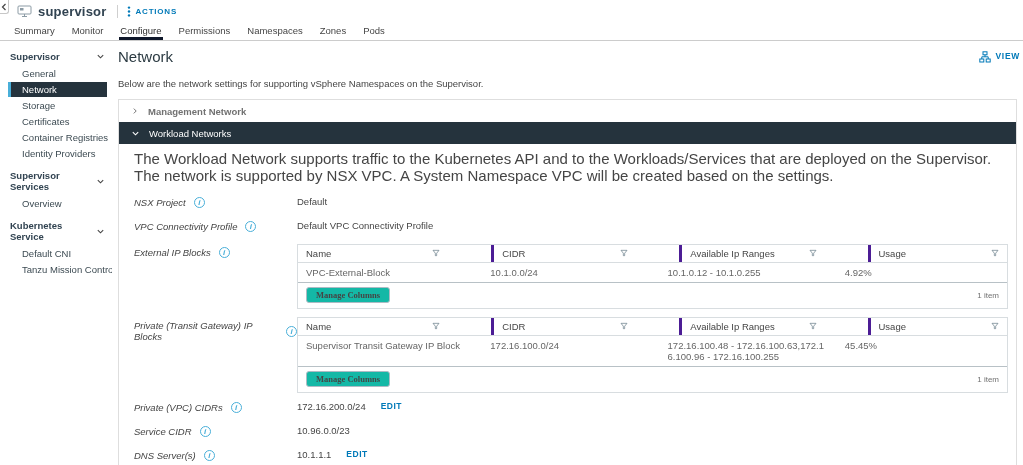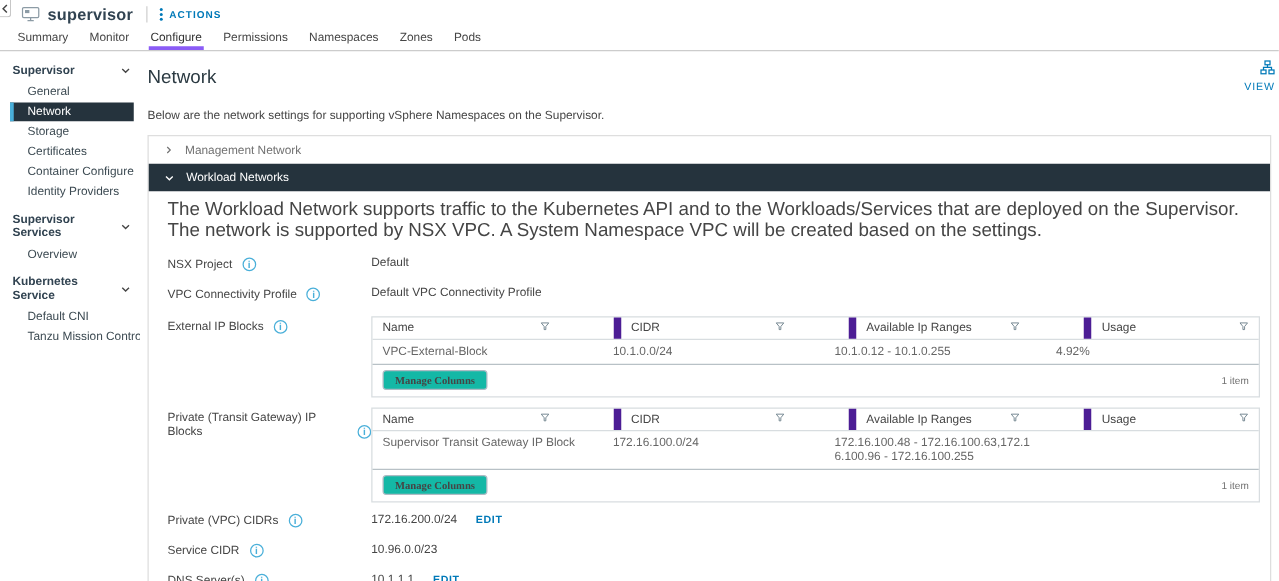--- a/index.html
+++ b/index.html
@@ -14,64 +14,64 @@
   .product { display:flex; align-items:center; gap:6px; margin-left:8px; }
   .product-title { font-size:13px; font-weight:700; color:#314351; letter-spacing:.2px; }
   .topbar-sep { width:1px; height:13px; background:#cfcfcf; margin:0 9px 0 11px; }
   .actions { display:flex; align-items:center; gap:4px; cursor:pointer; }
   .actions-label { font-size:8px; font-weight:700; letter-spacing:.8px; color:#0079B8; }
 
   
   .tabbar { position:absolute; left:0; top:22px; right:0; height:19px;
     border-bottom:1px solid #cccccc; display:flex; align-items:flex-end; padding-left:13px; }
   .tab { font-size:9.5px; color:#454545; margin-right:15px; padding:2px 1px 4px; cursor:pointer; }
-  .tab.active { border-bottom:3px solid #8b5cf6; padding-bottom:1px; color:#313131; }
+  .tab.active { border-bottom:3px solid #0f172a; padding-bottom:1px; color:#313131; }
 
   
   .sidebar { position:absolute; left:0; top:42px; bottom:0; width:112px; padding:5px 5px 0 8px;
     font-size:9.5px; overflow:hidden; }
   .side-section { margin-top:7px; }
   .side-header { display:flex; align-items:center; justify-content:space-between;
     font-weight:700; color:#314351; padding:2px 2px 2px 2px; cursor:pointer; }
   .side-items { margin-top:2px; }
   .side-item { padding:2px 2px 2px 11px; margin:1px 0; color:#3c4a52; cursor:pointer;
     white-space:nowrap; border-left:3px solid transparent; }
   .side-item.selected { background:#25333D; color:#fff; border-left:3px solid #49AFD9; }
 
   
   .content { position:absolute; left:112px; top:42px; right:0; bottom:0; padding:6px 6px 0 6px; }
   .title-row { display:flex; align-items:center; justify-content:space-between; }
   .page-title { font-size:15px; font-weight:500; color:#2b3a42; }
-  .view-link { display:flex; align-items:flex-end; gap:4px; color:#0079B8; font-size:8.5px;
-    font-weight:400; letter-spacing:.7px; cursor:pointer; white-space:nowrap; margin-right:-3px;flex-direction:column; }
+  .view-link { display:flex; align-items:flex-start; gap:4px; color:#0079B8; font-size:8.5px;
+    font-weight:700; letter-spacing:.7px; cursor:pointer; white-space:nowrap; margin-right:-3px; }
   .intro { margin-top:13px; font-size:9.5px; color:#454545; }
 
   .panel { margin-top:10px; border:1px solid #dedede; background:#fff; }
   .acc-row { height:22px; display:flex; align-items:center; gap:9px; padding-left:12px;
     font-size:9.5px; cursor:pointer; }
-  .acc-row.collapsed { color:#717171; }
+  .acc-row.collapsed { color:#717171;font-weight:bold; }
   .acc-row.expanded { background:#25333D; color:#fff; }
   .panel-body { padding:6px 8px 0 15px; }
   .wl-desc { font-size:15px; color:#454545; margin-bottom:12px; }
 
   .field-row { display:flex; align-items:flex-start; margin-bottom:12px; font-size:9.5px; }
-  .field-label { flex:0 0 163px; display:flex; align-items:flex-end; gap:8px; color:#454545; padding-top:1px; }
+  .field-label { flex:0 0 163px; display:flex; align-items:center; gap:8px; color:#454545; padding-top:1px;font-style:italic; }
   .field-value { color:#454545; }
   .action-link { color:#0079B8; font-size:8.5px; font-weight:700; letter-spacing:.5px;
     margin-left:15px; cursor:pointer; }
   .info-dot { width:11px; height:11px; min-width:11px; border:1px solid #49AFD9; border-radius:50%;
     color:#49AFD9; display:inline-flex; align-items:center; justify-content:center;
     font-size:8px; font-weight:700; cursor:pointer; }
   .info-dot::before { content:"i"; }
 
   
   .grid { flex:1; border:1px solid #D8DDE0; background:#fff; font-size:9.5px; }
   .grid-head { display:flex; border-bottom:1px solid #D8DDE0;gap:43px; }
   .gh-cell { display:flex; align-items:center; justify-content:space-between; padding:3px 8px;
-    color:#454545; border-left:6px solid #4c1d95; }
+    color:#454545; border-left:3px solid #4c1d95; }
   .gh-cell:first-child { border-left:none; }
   .grid-row { display:flex; border-bottom:1px solid #B8C1C6; cursor:pointer; }
   .gd-cell { padding:4px 8px; color:#666; }
   .c-name  { width:26%; } .c-cidr { width:25%; } .c-range { width:25%; } .c-usage { width:24%; }
   .c-range.wrap { word-break:break-all; }
   .grid-foot { display:flex; align-items:center; padding:4px 8px 5px; }
   .manage-btn { border:1px solid #ADBBC4; border-radius:3px; background:#14b8a6; padding:2px 9px;
     font-size:8.5px; font-weight:700; color:#454545; cursor:pointer;
     font-family:Liberation Serif, serif; }
   .item-count { margin-left:auto; font-size:8px; color:#717171; }
@@ -129,21 +129,21 @@
         <svg width="9" height="9" viewBox="0 0 10 10">
             <polyline points="2,3.5 5,6.5 8,3.5" fill="none" stroke="#454545" stroke-width="1.2"></polyline>
           </svg>
       </span>
     </div>
     <div class="side-items">
       <div class="side-item">General</div>
       <div class="side-item selected">Network</div>
       <div class="side-item">Storage</div>
       <div class="side-item">Certificates</div>
-      <div class="side-item">Container Configure</div>
+      <div class="side-item">Container Registries</div>
       <div class="side-item">Identity Providers</div>
     </div>
   </div>
   <div class="side-section">
     <div class="side-header">
       <span>Supervisor Services</span>
       <span class="chev">
         <svg width="9" height="9" viewBox="0 0 10 10">
             <polyline points="2,3.5 5,6.5 8,3.5" fill="none" stroke="#454545" stroke-width="1.2"></polyline>
           </svg>
@@ -300,20 +300,21 @@
               <span>Usage</span>
               <span class="funnel"><svg width="8" height="8" viewBox="0 0 12 12">
                     <path d="M1.5 2h9L7 6.3V10H5V6.3Z" fill="none" stroke="#6b7f8a" stroke-width="1.1"></path>
                   </svg></span>
             </div>
           </div>
           <div class="grid-row">
             <div class="gd-cell c-name">Supervisor Transit Gateway IP Block</div>
             <div class="gd-cell c-cidr">172.16.100.0/24</div>
             <div class="gd-cell c-range wrap">172.16.100.48 - 172.16.100.63,172.16.100.96 - 172.16.100.255</div>
+            <div class="gd-cell c-usage">45.45%</div>
           </div>
           <div class="grid-foot">
             <button class="manage-btn">Manage Columns</button>
             <span class="item-count">1 item</span>
           </div>
         </div>
       </div>
 
       <div class="field-row">
         <div class="field-label">

